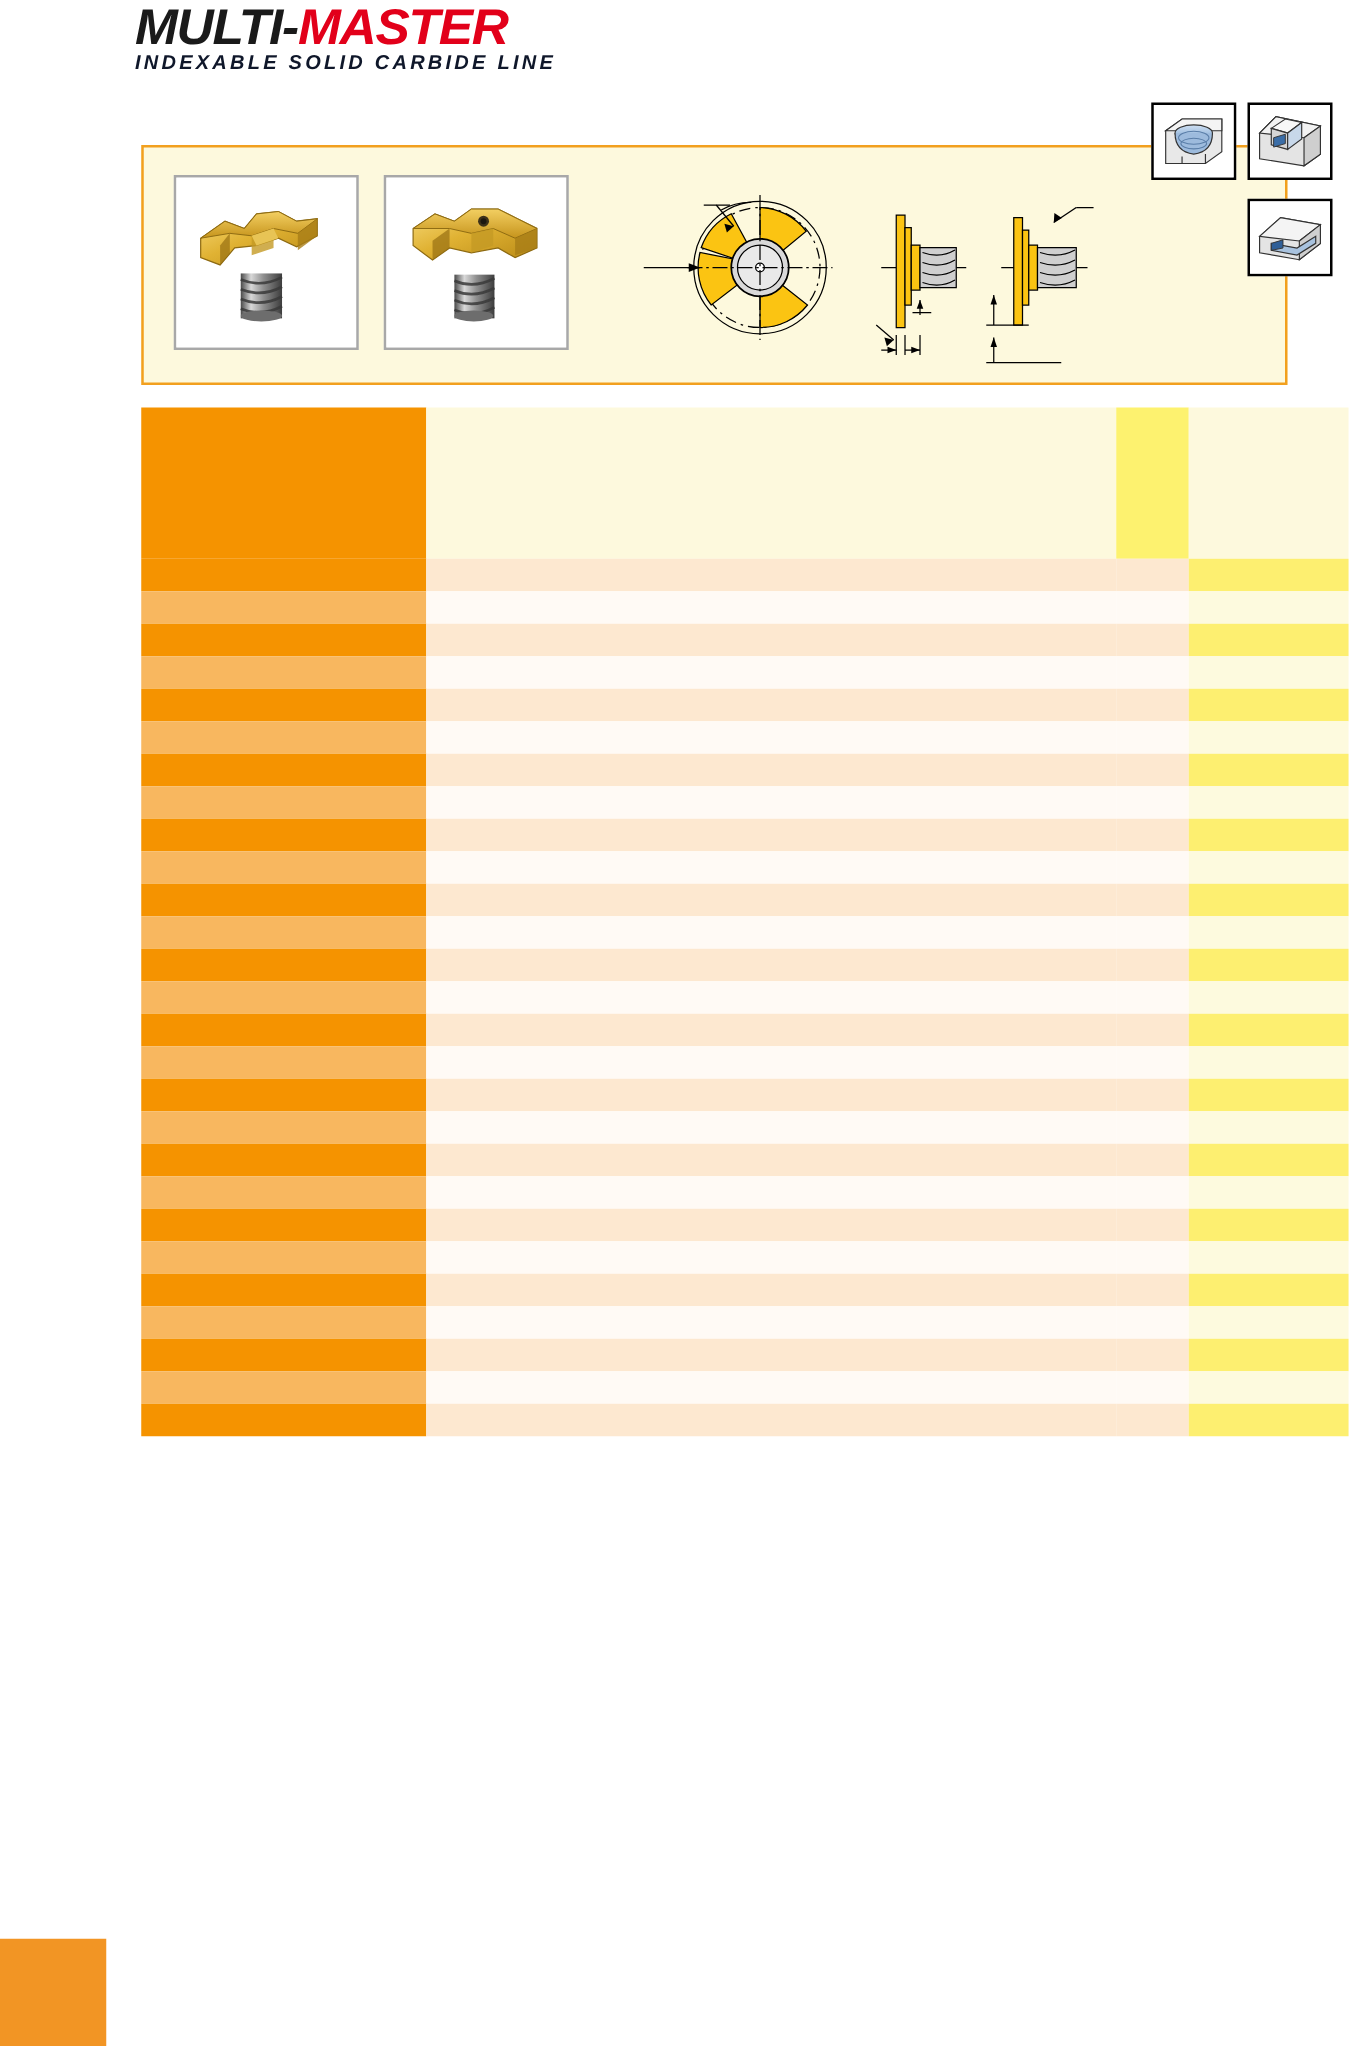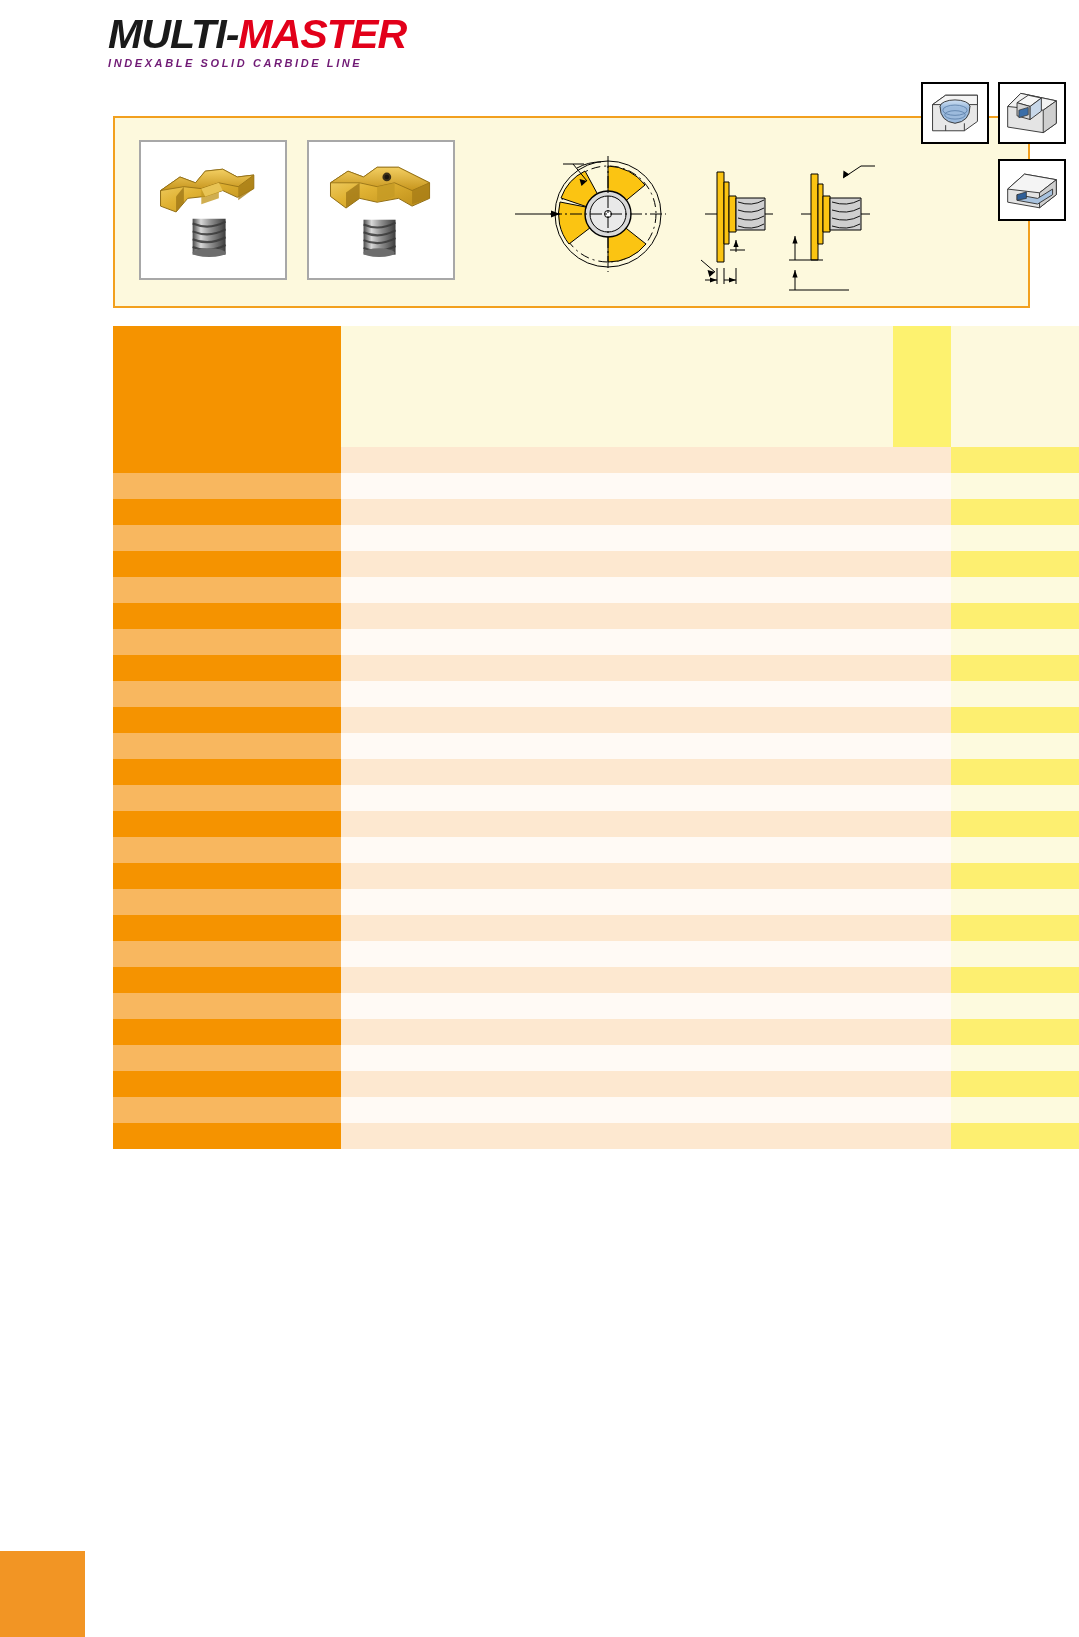--- a/index.html
+++ b/index.html
@@ -12,44 +12,44 @@
     height: 1637px;
     position: relative;
     font-family: "Liberation Sans", sans-serif;
     overflow: hidden;
   }
 
   
   #logo-block {
     position: absolute;
     left: 108px;
-    top: 14px;
+    top: 2px;
     width: 340px;
     height: 52px;
   }
   #logo-wordmark {
     font-family: "Liberation Sans", sans-serif;
     font-style: italic;
     font-weight: bold;
     font-size: 40px;
     letter-spacing: -1px;
     line-height: 40px;
     white-space: nowrap;
     transform: scaleX(1.03);
     transform-origin: left top;
   }
   #logo-wordmark .lm-black { color: #1a1a1a; }
   #logo-wordmark .lm-red { color: #e2001a; }
   #logo-tagline {
     font-family: "Liberation Sans", sans-serif;
     font-style: italic;
     font-weight: bold;
-    font-size: 11px;
+    font-size: 16px;
     letter-spacing: 2.6px;
-    color: #701a75;
+    color: #0f172a;
     line-height: 16px;
     margin-top: 1px;
     white-space: nowrap;
   }
 
   
   #product-panel {
     position: absolute;
     left: 113px;
     top: 116px;

